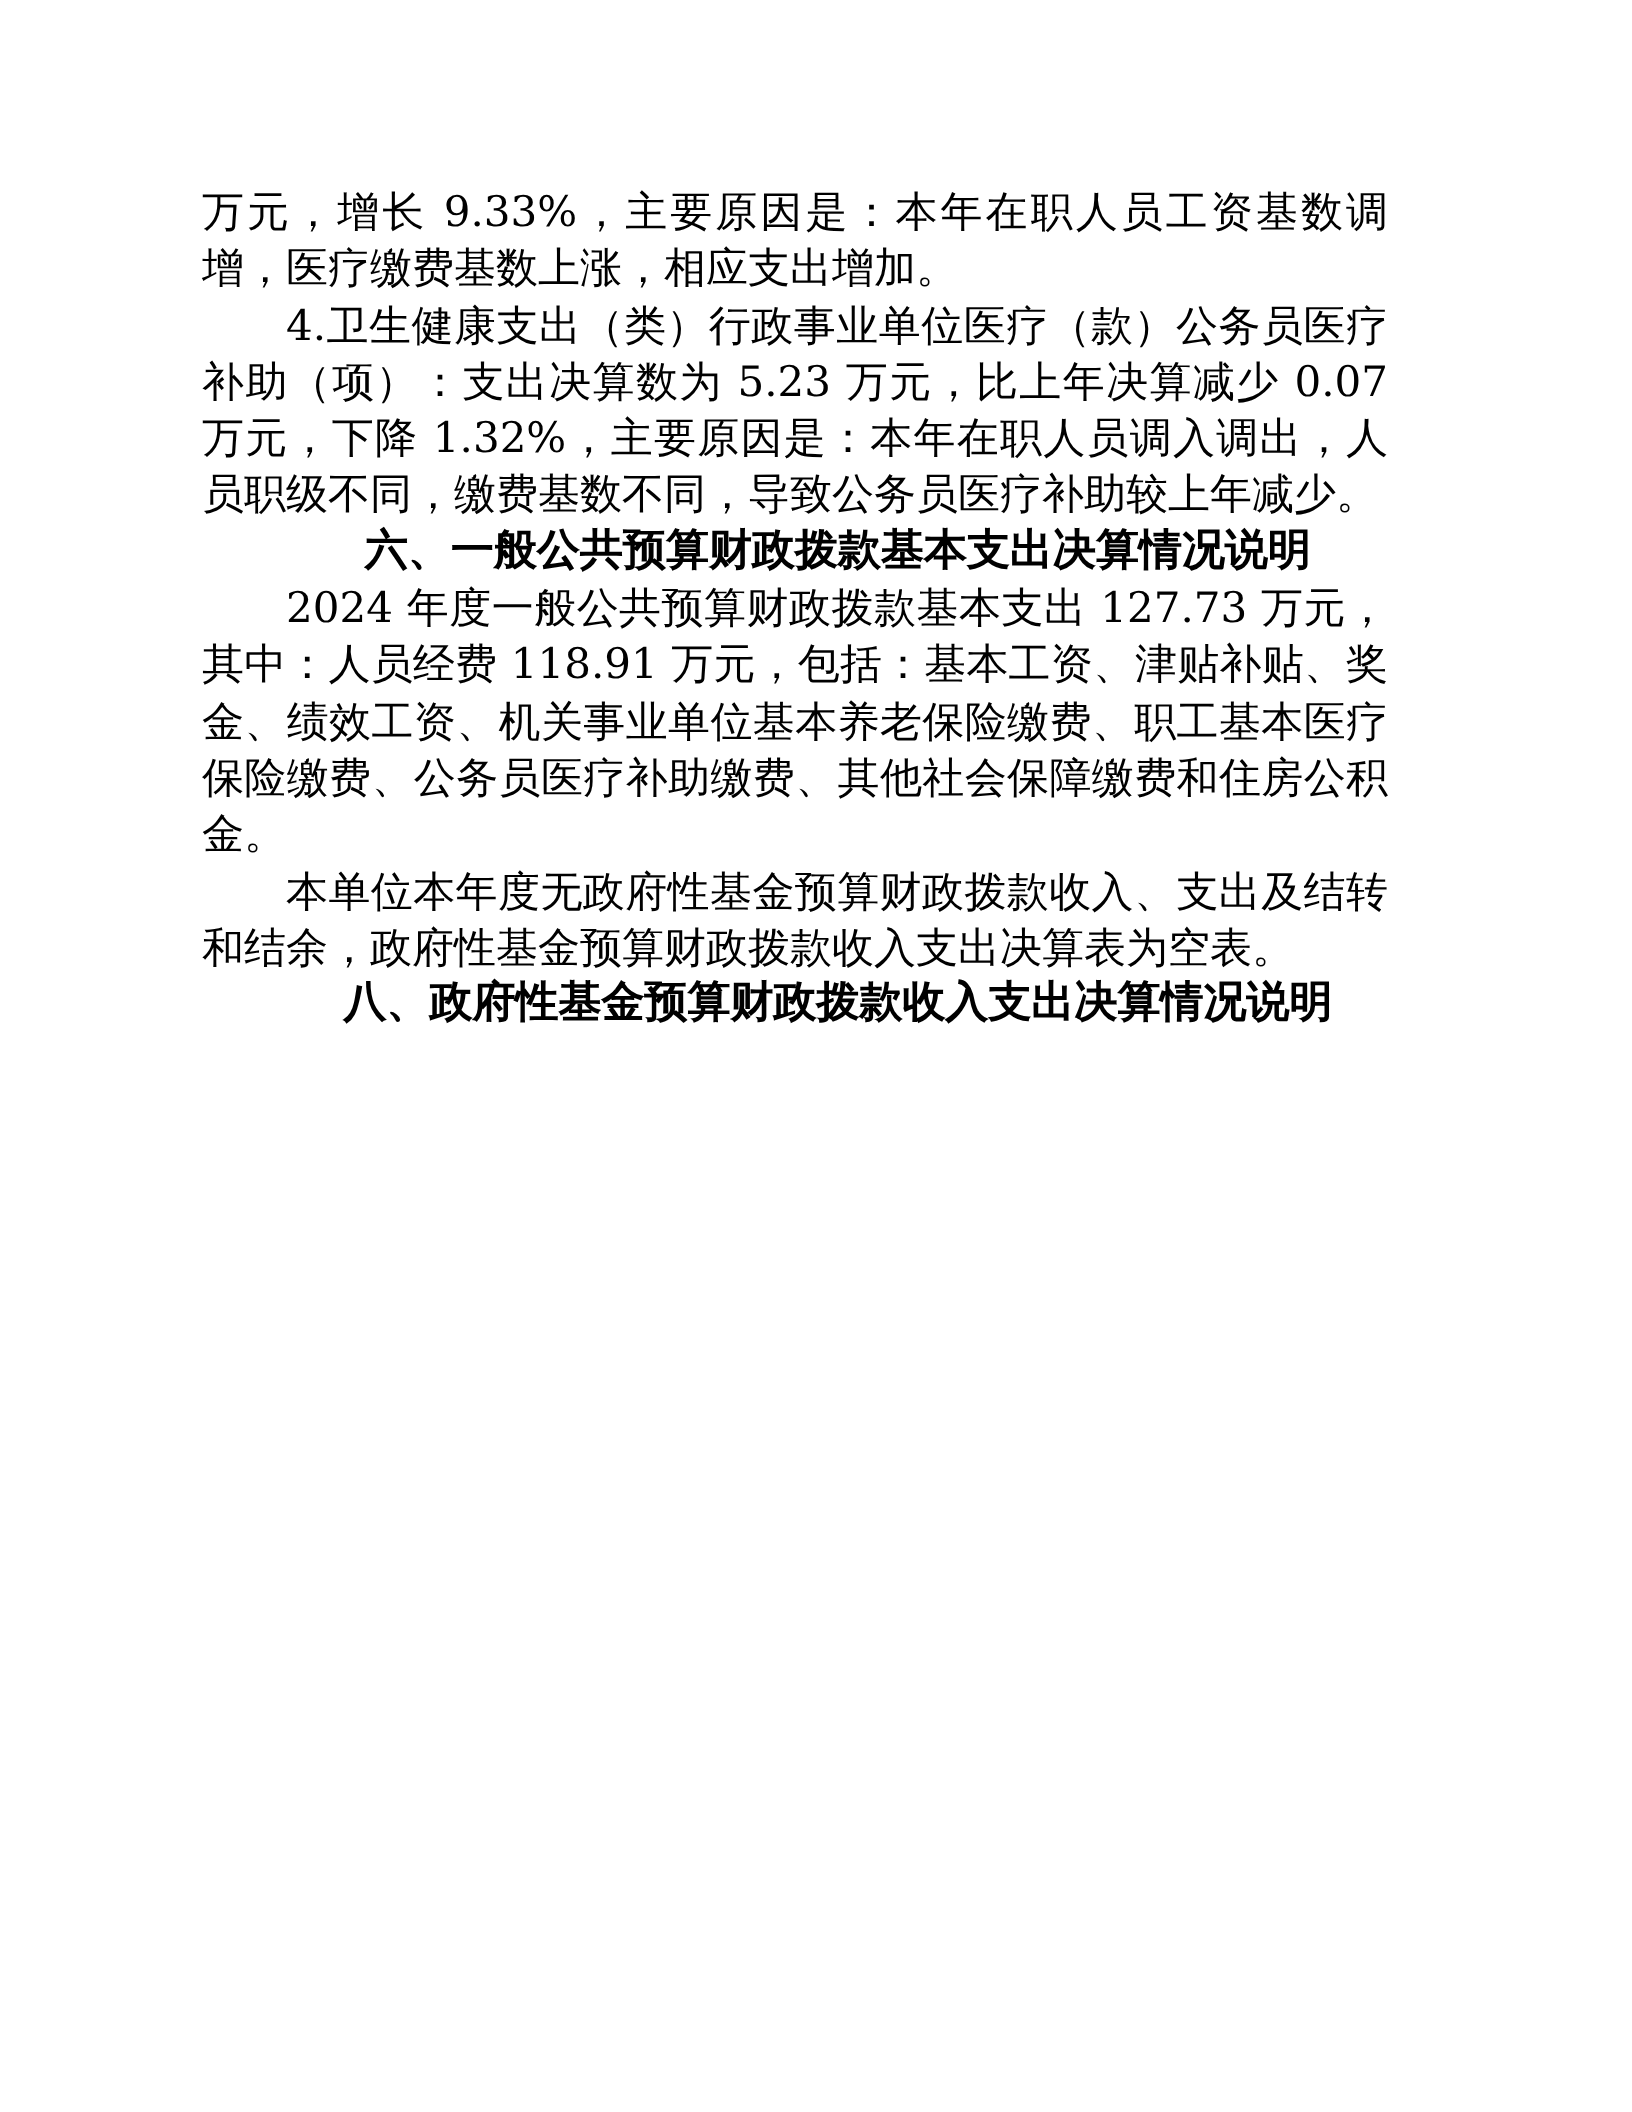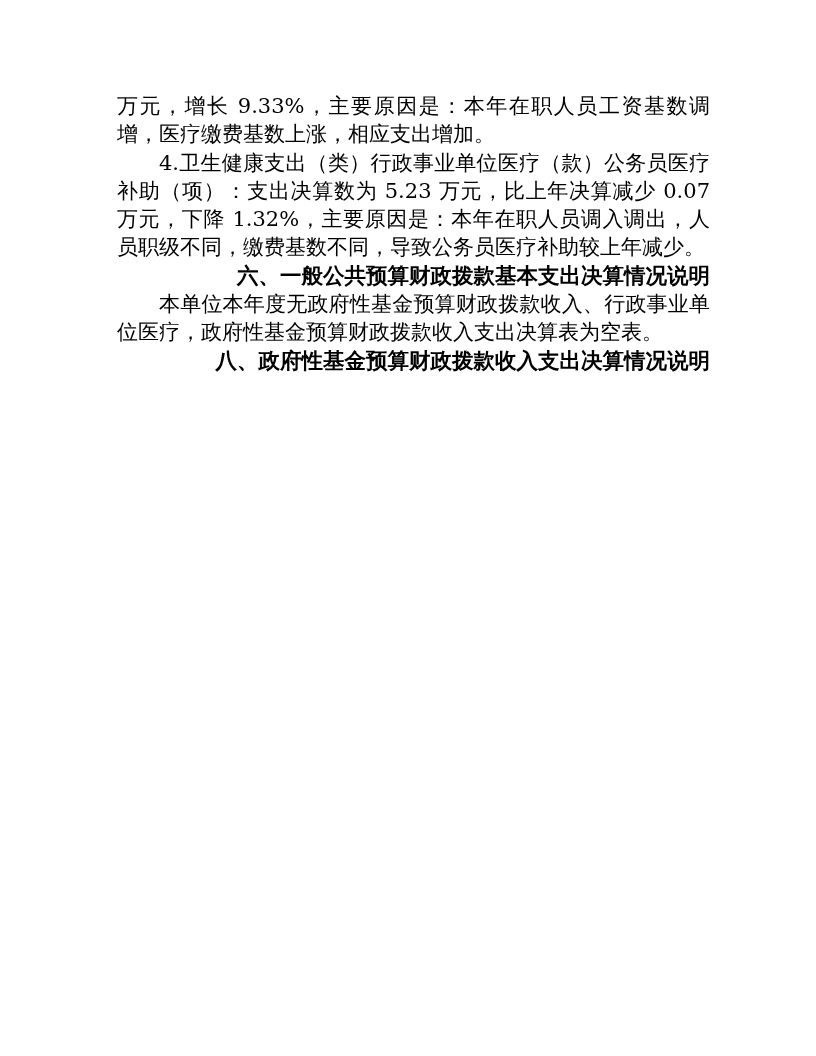--- a/index.html
+++ b/index.html
@@ -10,21 +10,21 @@
   .page {
     position: relative;
     width: 816px;
     height: 1056px;
     background: #ffffff;
     overflow: hidden;
     color: #000000;
   }
   .content {
     position: absolute;
-    left: 117px;
+    left: 101px;
     top: 92px;
     width: 593px;
   }
   .content p {
     margin: 0;
     padding: 0;
   }
   .body-para {
     font-family: "DejaVu Serif", "Liberation Serif", serif;
     font-size: 21px;
@@ -36,28 +36,29 @@
   }
   .continuation {
     text-indent: 0;
   }
   .heading-para {
     font-family: "DejaVu Sans", "Liberation Sans", sans-serif;
     font-weight: bold;
     font-size: 21.5px;
     line-height: 28.3px;
     text-indent: 2em;
-    text-align: right;
+    text-align: center;
     color: #000000;
   }
 </style>
 </head>
 <body>
 
 <div class="page">
   <div class="content">
     <p class="body-para continuation">万元，增长 9.33%，主要原因是：本年在职人员工资基数调增，医疗缴费基数上涨，相应支出增加。</p>
     <p class="body-para">4.卫生健康支出（类）行政事业单位医疗（款）公务员医疗补助（项）：支出决算数为 5.23 万元，比上年决算减少 0.07 万元，下降 1.32%，主要原因是：本年在职人员调入调出，人员职级不同，缴费基数不同，导致公务员医疗补助较上年减少。</p>
     <p class="heading-para">六、一般公共预算财政拨款基本支出决算情况说明</p>
-    <p class="body-para">本单位本年度无政府性基金预算财政拨款收入、行政事业单位医疗，政府性基金预算财政拨款收入支出决算表为空表。</p>
+    <p class="body-para">2024 年度一般公共预算财政拨款基本支出 127.73 万元，其中：人员经费 118.91 万元，包括：基本工资、津贴补贴、奖金、绩效工资、机关事业单位基本养老保险缴费、职工基本医疗保险缴费、公务员医疗补助缴费、其他社会保障缴费和住房公积金。</p>
+    <p class="body-para">本单位本年度无政府性基金预算财政拨款收入、支出及结转和结余，政府性基金预算财政拨款收入支出决算表为空表。</p>
     <p class="heading-para">八、政府性基金预算财政拨款收入支出决算情况说明</p>
   </div>
 </div>
 
 </body></html>

